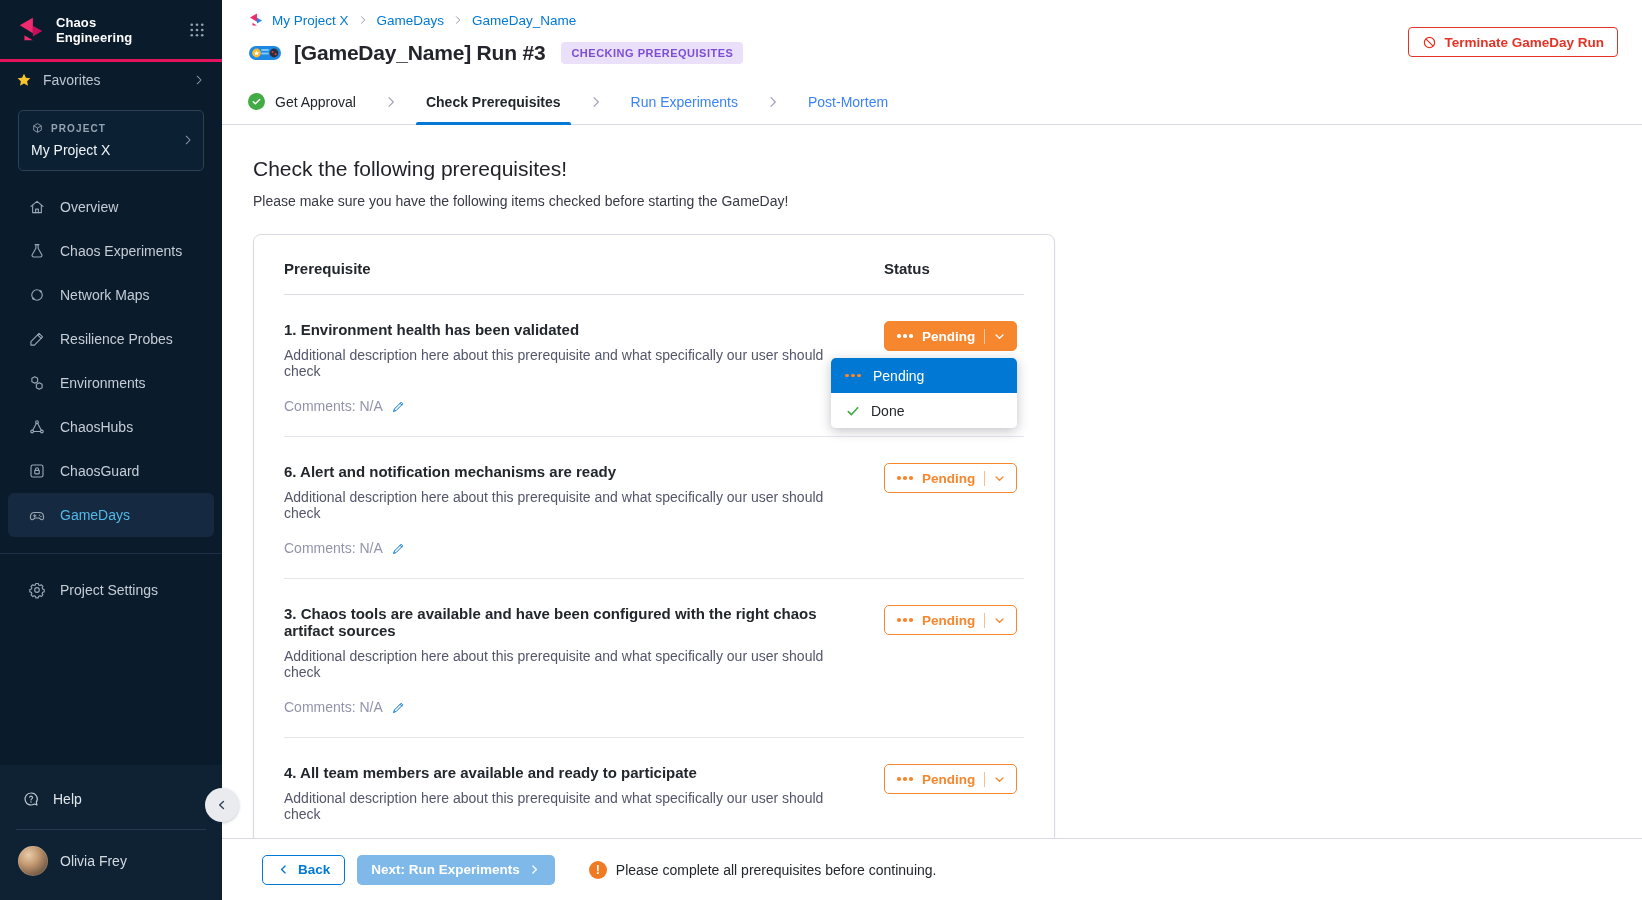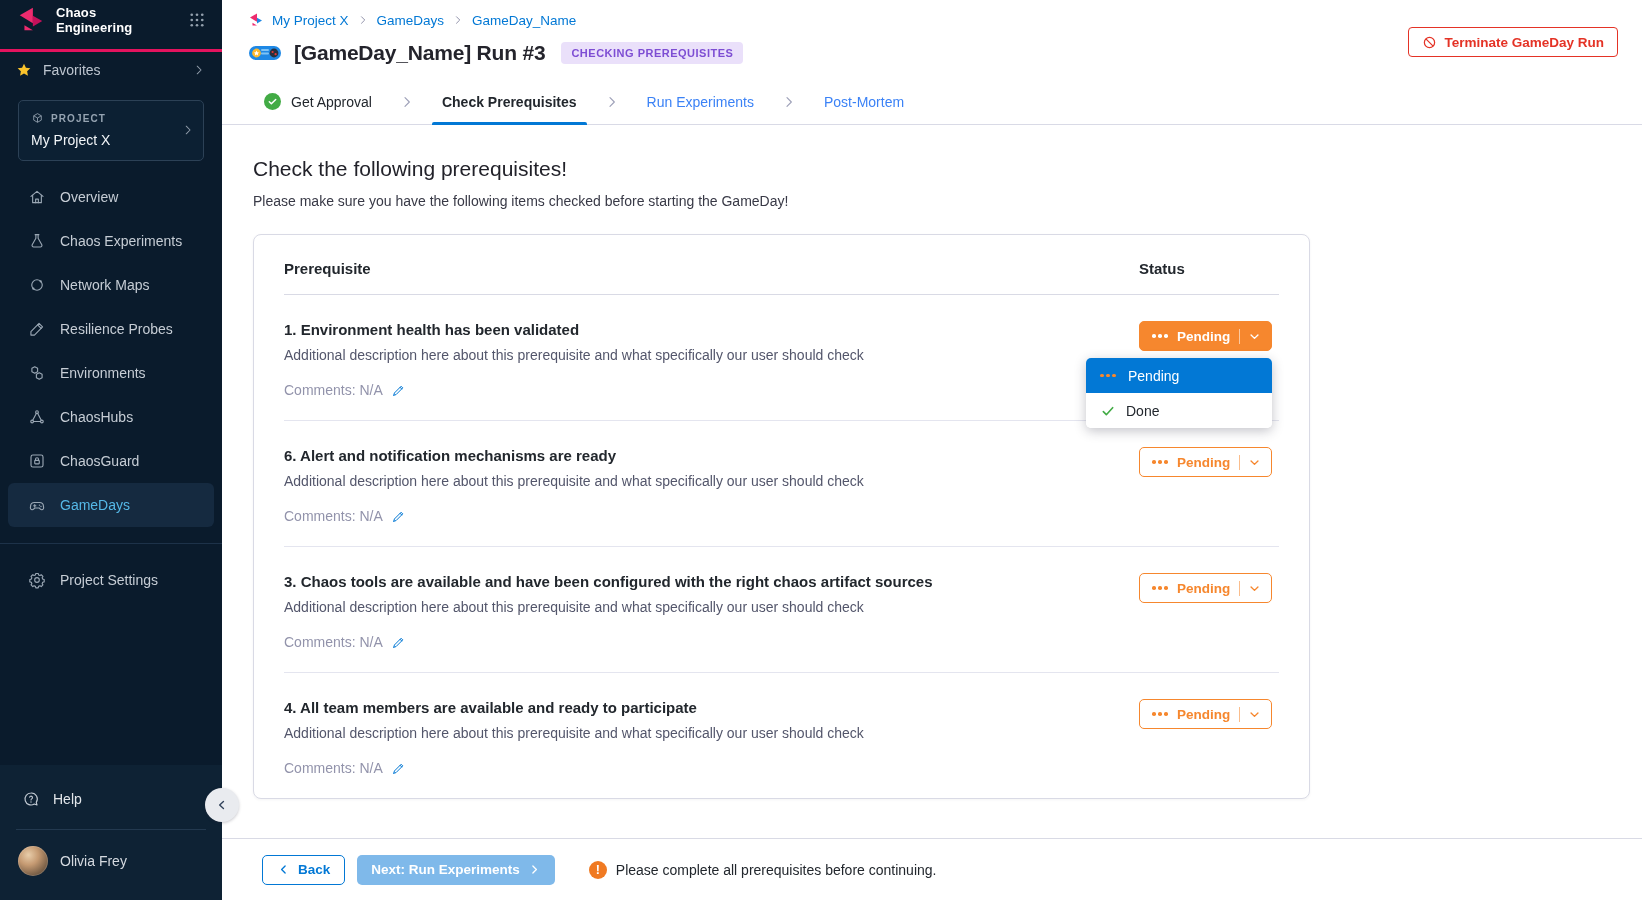--- a/index.html
+++ b/index.html
@@ -2,21 +2,21 @@
 <html><head>
 <meta charset="utf-8">
 <style>
   * { margin:0; padding:0; box-sizing:border-box; }
   html,body { width:1642px; height:900px; overflow:hidden; }
   body { font-family:"Liberation Sans", sans-serif; background:#fff; color:#22272D; }
   .app { display:flex; width:1642px; height:900px; }
 
   
   .sidebar { position:relative; width:222px; flex-shrink:0; background:#0A1B2C; color:#C6CDD5; display:flex; flex-direction:column; }
-  .sb-header { display:flex; align-items:center; gap:10px; padding:5px 16px 13px 16px; }
+  .sb-header { display:flex; align-items:center; gap:10px; padding:15px 16px 13px 16px; }
   .sb-logo svg { width:30px; height:30px; display:block; }
   .sb-logo-text { font-size:13px; font-weight:700; color:#FFFFFF; line-height:1.18; letter-spacing:.1px; }
   .sb-grid { margin-left:auto; cursor:pointer; display:flex; }
   .sb-accent { height:3px; background:#E4135E; }
   .sb-fav { display:flex; align-items:center; gap:11px; margin:4px 16px 0 16px; padding:6px 0; font-size:14px; color:#BDC5CF; cursor:pointer; }
   .sb-fav .chev { margin-left:auto; }
   .sb-project { position:relative; margin:16px 18px 0 18px; border:1px solid #2C4156; background:#0C2033; border-radius:5px; padding:11px 26px 12px 12px; cursor:pointer; }
   .sb-project-top { display:flex; align-items:center; gap:7px; font-size:10px; font-weight:700; letter-spacing:1.1px; color:#95A3B1; }
   .sb-project-name { margin-top:7px; font-size:14px; color:#F2F5F8; }
   .sb-project .chev { position:absolute; right:8px; top:50%; transform:translateY(-50%); }
@@ -50,37 +50,37 @@
   .crumb { color:#0278D5; text-decoration:none; cursor:pointer; }
   .crumb-sep { width:12px; height:12px; color:#9293AB; }
   .crumb-wrap:last-child .crumb-sep { display:none; }
   .title-row { display:flex; align-items:center; gap:12px; margin-top:13px; }
   .gamepad-ic svg { width:34px; height:24px; display:block; }
   .page-title { font-size:21px; font-weight:700; color:#24242C; letter-spacing:-.2px; }
   .badge { margin-left:4px; background:#EAE0FA; color:#7D4DD3; font-size:11px; font-weight:700; letter-spacing:.5px; padding:5px 10px; border-radius:4px; }
   .terminate-btn { position:absolute; right:24px; top:27px; height:30px; display:flex; align-items:center; gap:7px; padding:0 13px; background:#fff; border:1px solid #E43326; border-radius:4px; color:#E43326; font-size:13.5px; font-weight:700; font-family:inherit; cursor:pointer; }
   .terminate-btn svg { width:15px; height:15px; }
 
-  .stepper { display:flex; height:46px; margin-top:14px; padding-left:42px; border-bottom:1px solid #D9DAE6; }
+  .stepper { display:flex; height:46px; margin-top:14px; padding-left:26px; border-bottom:1px solid #D9DAE6; }
   .step-wrap { display:flex; align-items:center; height:100%; }
   .step { position:relative; display:flex; align-items:center; gap:10px; height:100%; font-size:14px; color:#22272D; cursor:pointer; }
   .step-ic { display:none; width:17px; height:17px; border-radius:50%; background:#42AB45; align-items:center; justify-content:center; }
   .step-ic svg { width:11px; height:11px; color:#fff; }
   .step.done .step-ic { display:flex; }
   .step.active { font-weight:700; }
   .step.active::after { content:""; position:absolute; left:-10px; right:-10px; bottom:-1px; height:3px; background:#0278D5; border-radius:2px 2px 0 0; }
   .step.upcoming { color:#3b82f6; }
   .step-sep { width:16px; height:16px; color:#9DA0B8; margin:0 27px; }
   .step-wrap:last-child .step-sep { display:none; }
 
   .content { flex:1; padding:32px 0 0 31px; overflow:hidden; }
   .content h2 { font-size:21px; font-weight:400; color:#22222A; }
   .content .sub { margin-top:12px; font-size:14px; color:#383946; }
 
-  .card { width:1057px; margin-top:25px; background:#fff; border:1px solid #D9DAE5; border-radius:8px; padding:0 30px; box-shadow:0 1px 3px rgba(40,41,61,.05); }
+  .card { width:802px; margin-top:25px; background:#fff; border:1px solid #D9DAE5; border-radius:8px; padding:0 30px; box-shadow:0 1px 3px rgba(40,41,61,.05); }
   .thead { display:flex; padding:25px 0 17px 0; border-bottom:1px solid #D9DAE5; font-size:15px; font-weight:700; color:#22272D; }
   .th-pre { flex:1; }
   .th-status { width:140px; }
 
   .prereq-row { display:flex; padding:26px 0 22px 0; border-bottom:1px solid #E4E5EF; }
   .prereq-row:last-child { border-bottom:none; }
   .prereq-main { flex:1; padding-right:30px; }
   .prereq-title { font-size:15px; font-weight:700; color:#22272D; }
   .prereq-desc { margin-top:9px; font-size:14px; color:#53566B; }
   .prereq-comments { margin-top:19px; display:flex; align-items:center; gap:8px; font-size:14px; color:#9293AB; }

